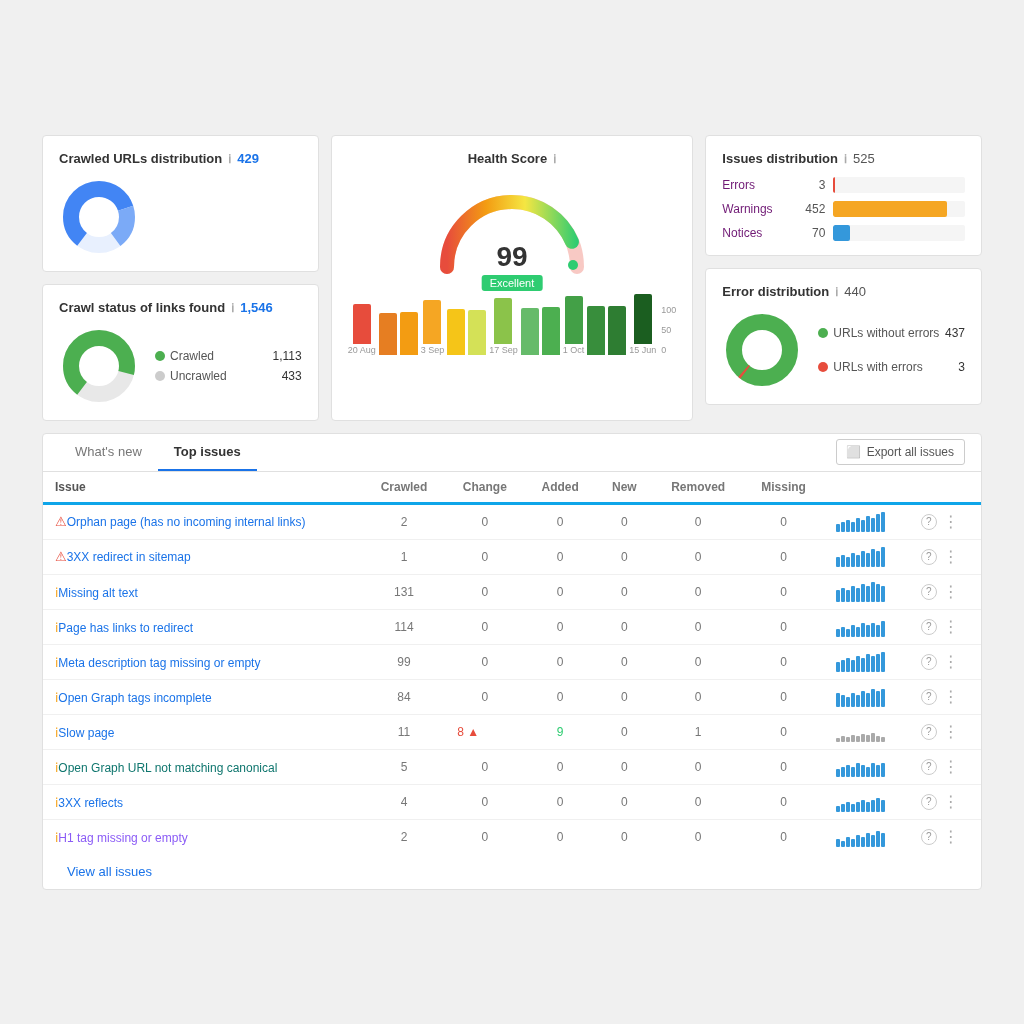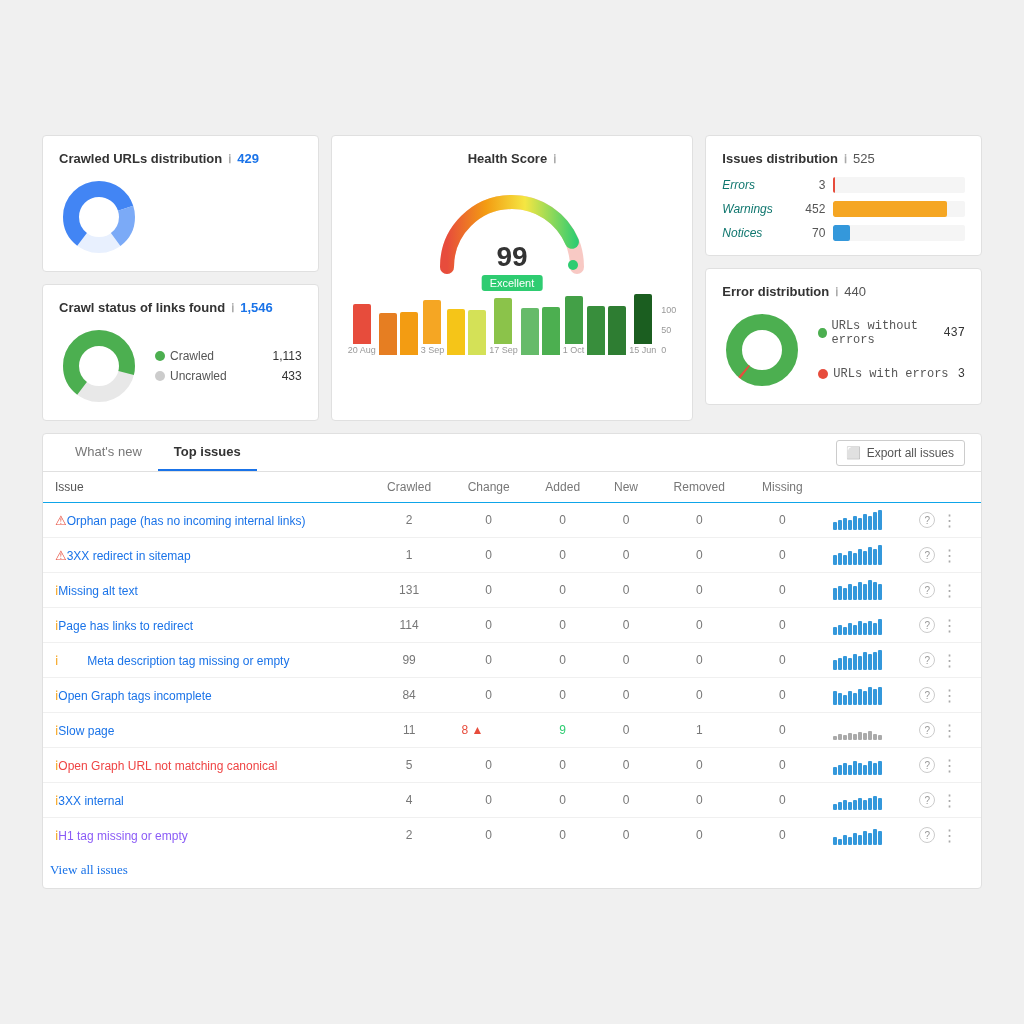--- a/index.html
+++ b/index.html
@@ -172,22 +172,21 @@
       gap: 8px;
     }
     .issue-bar-row {
       display: flex;
       align-items: center;
       gap: 8px;
       font-size: 12px;
     }
     .issue-bar-label {
       width: 60px;
-      color: #0f766e;
-      font-style: italic;
+      color: #701a75;
     }
     .issue-bar-count {
       width: 35px;
       text-align: right;
       color: #555;
       font-size: 12px;
     }
     .issue-bar-track {
       flex: 1;
       height: 16px;
@@ -207,21 +206,20 @@
     .error-dist-row {
       display: flex;
       align-items: center;
       gap: 16px;
     }
     .error-legend {
       flex: 1;
       display: flex;
       flex-direction: column;
       gap: 20px;
-      font-family: Liberation Mono, monospace;
     }
 
     
     .bottom-card {
       background: #fff;
       border: 1px solid #e0e0e0;
       border-radius: 4px;
       padding: 0;
     }
     .tabs-row {
@@ -261,22 +259,22 @@
     }
     .issues-table {
       width: 100%;
       border-collapse: collapse;
       font-size: 12px;
     }
     .issues-table th {
       text-align: left;
       padding: 8px 12px;
       color: #555;
-      font-weight: normal;
-      border-bottom: 1px solid #0ea5e9;
+      font-weight: bold;
+      border-bottom: 3px solid #0ea5e9;
       white-space: nowrap;
     }
     .issues-table td {
       padding: 7px 12px;
       border-bottom: 1px solid #f0f0f0;
       color: #333;
     }
     .issues-table tr:last-child td {
       border-bottom: none;
     }
@@ -317,26 +315,25 @@
       color: #999;
       cursor: pointer;
     }
     .dots-icon {
       color: #aaa;
       cursor: pointer;
       font-size: 16px;
     }
     .view-all-link {
       display: block;
-      padding: 10px 7px;
+      padding: 10px 24px;
       color: #1a73e8;
       font-size: 13px;
       cursor: pointer;
       text-decoration: none;
-      font-family: Liberation Serif, serif;
     }
     .change-up {
       color: #e74c3c;
       display: flex;
       align-items: center;
       gap: 3px;
     }
     .added-val {
       color: #2ecc71;
     }
@@ -678,21 +675,21 @@
               </div>
             </td>
             <td>
     <div class="action-icons">
       <div class="q-icon">?</div>
       <div class="dots-icon">⋮</div>
     </div>
   </td>
           </tr>
           <tr>
-            <td><span class="warn-icon yellow-warn">ℹ</span><span style="cursor: pointer; color: rgb(26, 115, 232); padding-left: 29px;">Meta description tag missing or empty</span></td>
+            <td><span class="warn-icon yellow-warn">ℹ</span><span style="cursor: pointer; color: rgb(26, 115, 232);">Meta description tag missing or empty</span></td>
             <td class="num-col">99</td>
             <td class="num-col">0</td>
             <td class="num-col">0</td>
             <td class="num-col">0</td>
             <td class="num-col">0</td>
             <td class="num-col">0</td>
             <td>
               <div class="mini-chart">
                 <div class="mini-bar" style="height: 10px;"></div>
                 <div class="mini-bar" style="height: 12px;"></div>
@@ -767,21 +764,21 @@
               </div>
             </td>
             <td>
     <div class="action-icons">
       <div class="q-icon">?</div>
       <div class="dots-icon">⋮</div>
     </div>
   </td>
           </tr>
           <tr>
-            <td><span class="warn-icon yellow-warn">ℹ</span><span style="cursor: pointer; color: #ef4444; text-align: center;">Open Graph URL not matching canonical</span></td>
+            <td><span class="warn-icon yellow-warn">ℹ</span><span style="cursor: pointer; color: #0f766e; text-align: center;">Open Graph URL not matching canonical</span></td>
             <td class="num-col">5</td>
             <td class="num-col">0</td>
             <td class="num-col">0</td>
             <td class="num-col">0</td>
             <td class="num-col">0</td>
             <td class="num-col">0</td>
             <td>
               <div class="mini-chart">
                 <div class="mini-bar" style="height: 8px;"></div>
                 <div class="mini-bar" style="height: 10px;"></div>
@@ -796,21 +793,21 @@
               </div>
             </td>
             <td>
     <div class="action-icons">
       <div class="q-icon">?</div>
       <div class="dots-icon">⋮</div>
     </div>
   </td>
           </tr>
           <tr>
-            <td><span class="warn-icon yellow-warn">ℹ</span><span style="cursor: pointer; color: rgb(26, 115, 232);">3XX internal</span></td>
+            <td><span class="warn-icon yellow-warn">ℹ</span><span style="cursor: pointer; color: rgb(26, 115, 232);">3XX reflects</span></td>
             <td class="num-col">4</td>
             <td class="num-col">0</td>
             <td class="num-col">0</td>
             <td class="num-col">0</td>
             <td class="num-col">0</td>
             <td class="num-col">0</td>
             <td>
               <div class="mini-chart">
                 <div class="mini-bar" style="height: 6px;"></div>
                 <div class="mini-bar" style="height: 8px;"></div>

